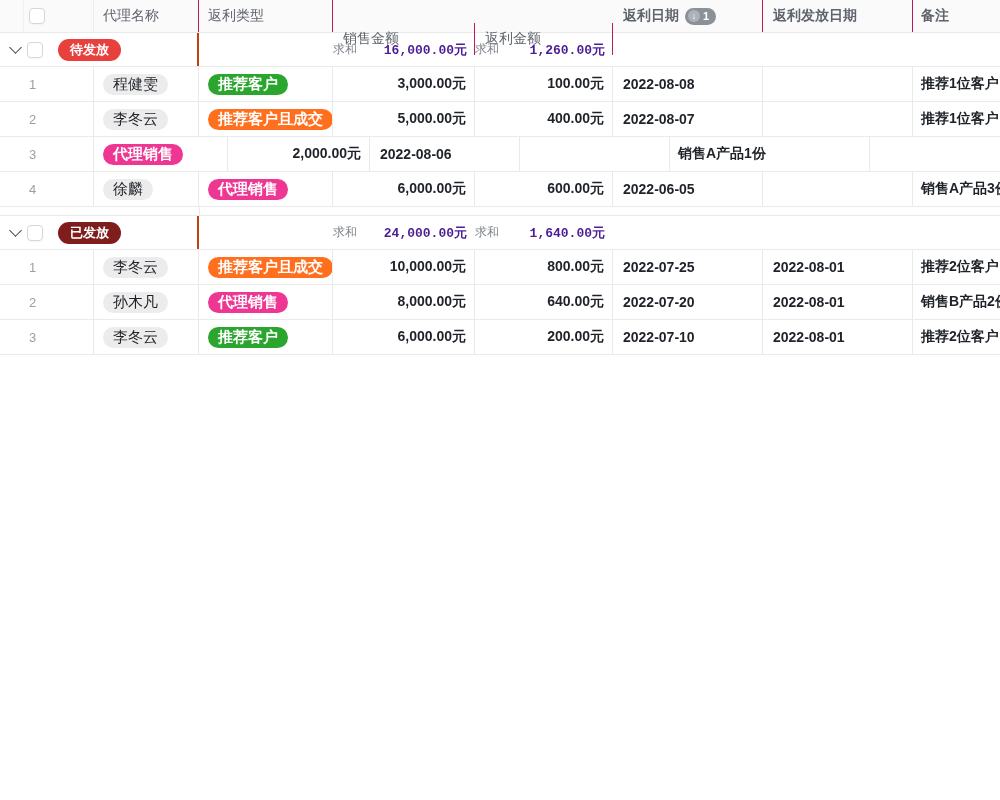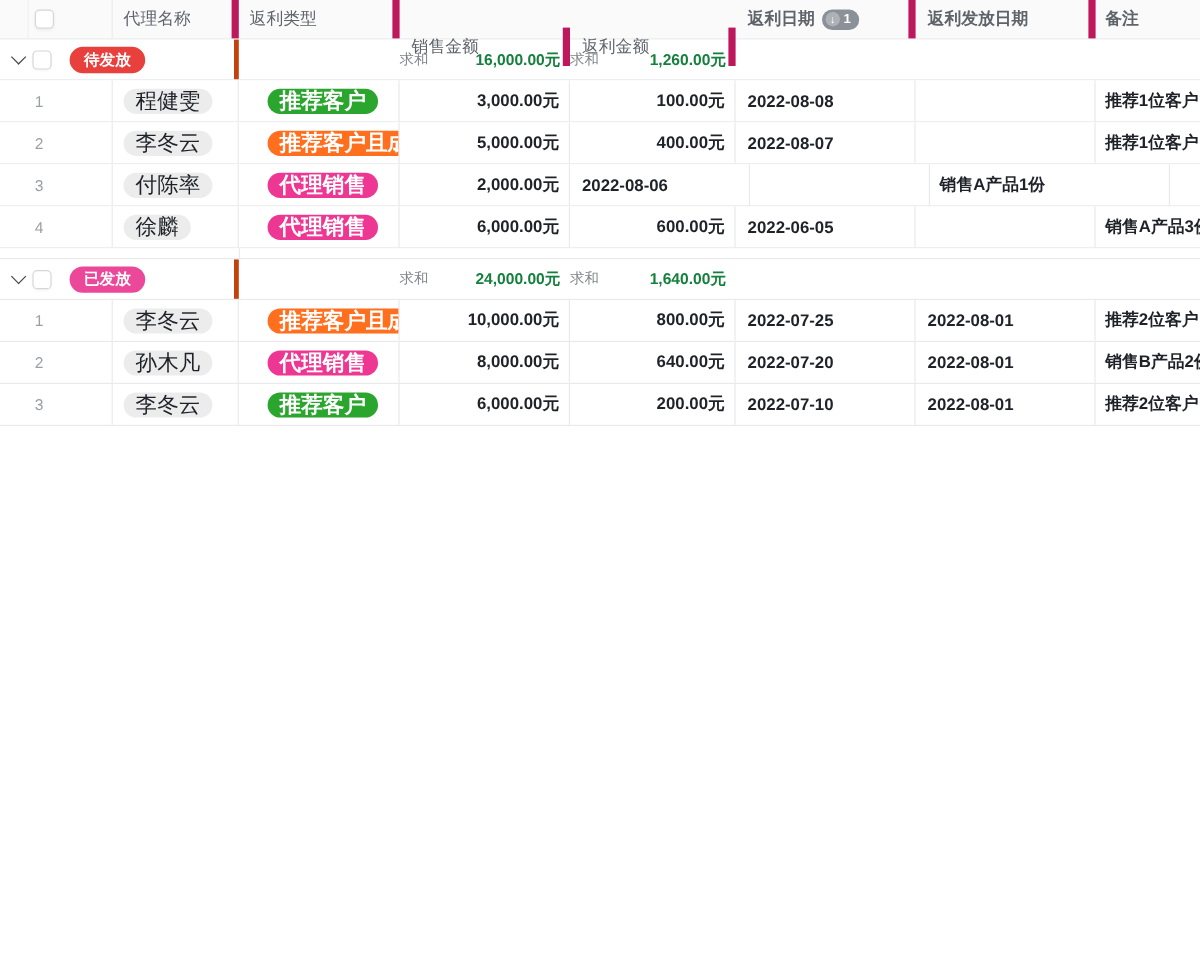--- a/index.html
+++ b/index.html
@@ -10,57 +10,57 @@
   .cell { height:100%; display:flex; align-items:center; overflow:hidden; white-space:nowrap; }
 
   
   .c-first{width:94px;} .c-name{width:105px;} .c-type{width:134px;}
   .c-sales{width:142px;} .c-rebate{width:138px;} .c-date{width:150px;}
   .c-issue{width:150px;} .c-note{width:200px;}
   .g-left{width:199px;} .g-gap{width:134px;} .g-sales{width:142px;} .g-rebate{width:138px;} .g-rest{flex:1;}
 
   
   .header-row { height:33px; background:#fafafb; }
-  .header-row .cell { border-right:6px solid #be185d; color:#5f646b; font-size:14px; }
+  .header-row .cell { border-right:1px solid #be185d; color:#5f646b; font-size:14px; }
   .header-row .c-first { justify-content:flex-start; padding-left:29px; position:relative; border-right:1px solid #ececee;}
   .header-row .c-first::before { content:""; position:absolute; left:23px; top:0; bottom:0; width:1px; background:#f0f0f1; }
   .hpad { padding-left:9px; }
   .hpad-num { padding-left:10px;margin-top:45px; }
   .hpad-d { padding-left:10px;text-align:right; }
   .hpad-n { padding-left:8px; }
 
   
   .data-row { height:35px; }
   .data-row .cell { border-right:1px solid #e8eaec; }
   .rownum { padding-left:29px; font-size:13px; color:#9a9fa6; }
   .c-name .pill { margin-left:9px; }
-  .c-type .pill { margin-left:24px; }
+  .c-type .pill { margin-left:9px; }
   .num { justify-content:flex-end; padding-right:8px; font-size:14px; font-weight:600; color:#1f2329; }
   .c-date, .c-issue { padding-left:10px; font-size:14px; font-weight:600; }
   .c-note { padding-left:8px; font-size:14px; font-weight:600; }
 
   .pill { display:inline-flex; align-items:center; height:21px; border-radius:11px;
-    padding:0 10px; font-size:18px; }
+    padding:0 10px; font-size:15px; }
   .name-pill { background:#ececec; color:#1f2329; }
   .type-pill { color:#fff; font-weight:700; }
 
   
   .group-row { height:34px; }
-  .group-row .g-left { border-right:4px solid #c2410c; }
+  .group-row .g-left { border-right:2px solid #c2410c; }
   .chev { display:inline-block; width:9px; height:9px; margin-left:11px; margin-top:-4px;
     border-left:1.8px solid #41464c; border-bottom:1.8px solid #41464c; transform:rotate(-45deg); cursor:pointer; }
   .checkbox { display:inline-block; width:16px; height:16px; border:1.5px solid #d4d7da;
     border-radius:4px; background:#fff; box-shadow:0 1px 2px rgba(0,0,0,0.04); cursor:pointer; }
   .group-row .checkbox { margin-left:7px; }
   .header-row .checkbox { margin-left:0; }
   .gpill { display:inline-flex; align-items:center; height:22px; border-radius:11px;
     padding:0 12px; margin-left:15px; color:#fff; font-size:13px; font-weight:700; }
   .g-sum { justify-content:space-between; padding-right:8px; font-size:13px; }
   .sum-label { color:#80858c; font-size:12px; margin-right:5px; }
-  .sum-val { color:#15803d; font-weight:600; }
+  .sum-val { color:#4c1d95; font-weight:600;font-family:Liberation Mono, monospace; }
 
   .group-gap { height:9px; background:#fff; border-bottom:1px solid #e8eaec; position:relative; }
   .group-gap::before { content:""; position:absolute; left:199px; top:0; bottom:0; width:1px; background:#e8eaec; }
 
   
   .sort-badge { display:inline-flex; align-items:center; margin-left:6px; height:17px;
     background:#8b9199; border-radius:9px; padding:0 7px 0 3px; cursor:pointer; }
   .sb-circ { display:inline-flex; align-items:center; justify-content:center; width:12px; height:12px;
     border-radius:50%; background:rgba(255,255,255,0.30); margin-right:3px; }
   .sb-arrow { color:#fff; font-size:9px; line-height:1; }
@@ -141,23 +141,20 @@
     <div class="cell c-rebate num">400.00元</div>
     <div class="cell c-date">2022-08-07</div>
     <div class="cell c-issue"></div>
     <div class="cell c-note">推荐1位客户</div>
   </div>
 
   <div class="row data-row">
     <div class="cell c-first">
               <span class="rownum">3</span>
             </div>
-    <div class="cell c-name">
-              <span class="pill name-pill">付陈率</span>
-            </div>
     <div class="cell c-type">
               <span class="pill type-pill" style="background: rgb(238, 54, 147);">代理销售</span>
             </div>
     <div class="cell c-sales num">2,000.00元</div>
     <div class="cell c-date">2022-08-06</div>
     <div class="cell c-issue"></div>
     <div class="cell c-note">销售A产品1份</div>
   </div>
 
   <div class="row data-row">
@@ -177,21 +174,21 @@
     <div class="cell c-note">销售A产品3份</div>
   </div>
 </div>
   </div>
 <div class="group-gap"></div>
   <div class="group">
     <div class="row group-row">
       <div class="cell g-left">
         <span class="chev"></span>
         <span class="checkbox"></span>
-        <span class="gpill" style="background: #ec4899;">已发放</span>
+        <span class="gpill" style="background: #7f1d1d;">已发放</span>
       </div>
       <div class="cell g-gap"></div>
       <div class="cell g-sum g-sales">
         <span class="sum-label">求和</span>
             <span class="sum-val">24,000.00元</span>
       </div>
       <div class="cell g-sum g-rebate">
         <span class="sum-label">求和</span>
             <span class="sum-val">1,640.00元</span>
       </div>

